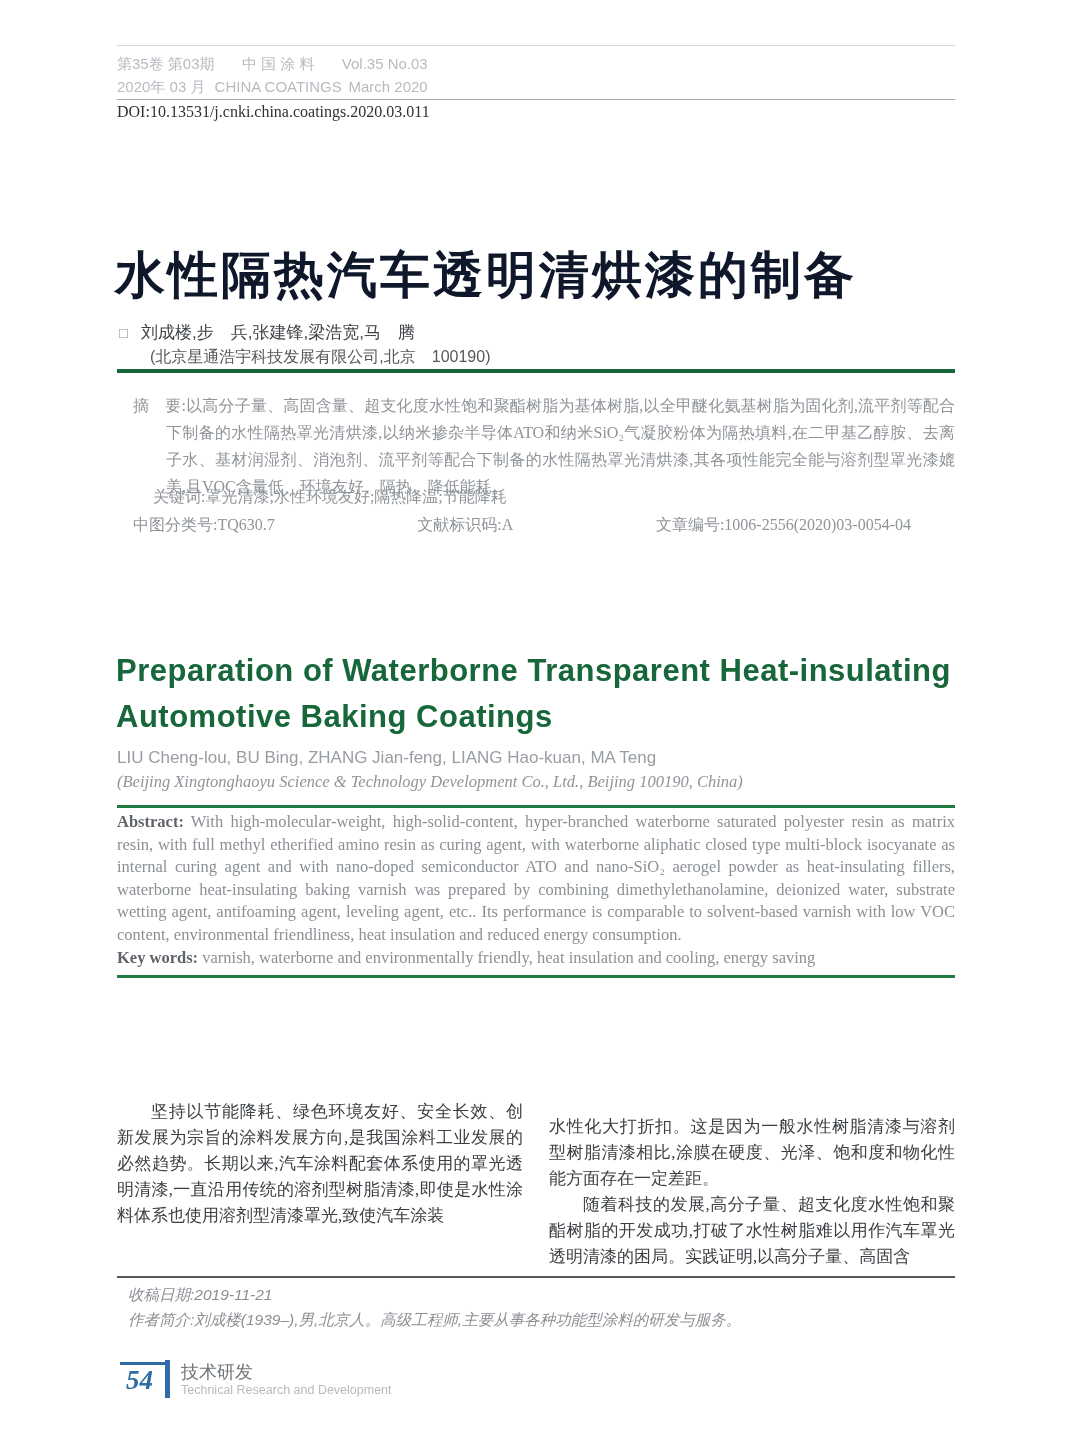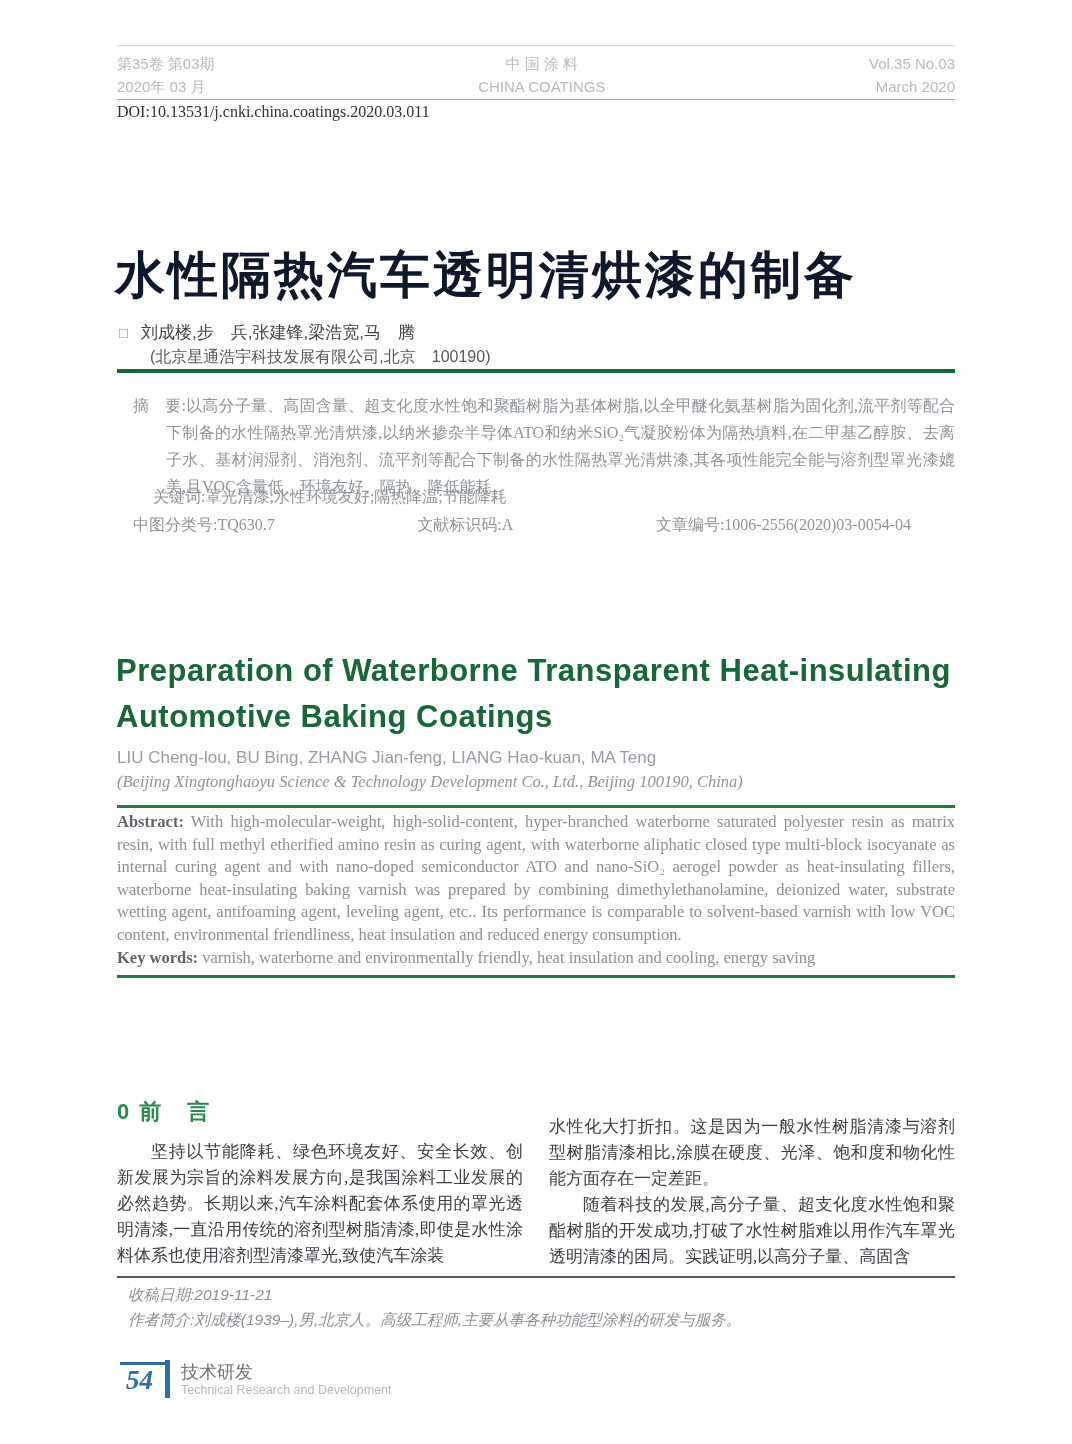--- a/index.html
+++ b/index.html
@@ -6,21 +6,21 @@
   .page {
     position:relative; width:1072px; height:1444px; margin:0 auto;
     background:#ffffff; overflow:hidden;
     font-family:"Liberation Sans", sans-serif;
     -webkit-font-smoothing:antialiased;
   }
   .abs { position:absolute; }
 
   
   .hdr-top-rule { left:117px; right:117px; top:45px; height:1px; background:#d4d7da; }
-  .header-grid { left:117px; right:117px; top:52px; display:flex; justify-content:space-between;
+  .header-grid { left:117px; right:117px; top:52px; display:flex; justify-content:flex-start;
                  color:#b7bbc1; font-size:15px; line-height:23px; }
   .header-col.center { text-align:center; }
   .header-col.right  { text-align:right; }
   .hdr-bottom-rule { left:117px; right:117px; top:99px; height:1px; background:#aaadb1; }
   .doi { left:117px; top:103px; font-family:"Liberation Serif",serif; font-size:16px; color:#2e3134; }
 
   
   .title-cn { left:115px; top:242px; font-size:50px; font-weight:bold; color:#0f172a; letter-spacing:3px; white-space:nowrap; }
   .authors-row { left:119px; top:321px; font-size:17px; color:#3f4347; }
   .authors-row .marker { color:#8e959b; font-size:15px; margin-right:13px; }
@@ -127,21 +127,20 @@
       <span class="label">Abstract:</span><span> With high-molecular-weight, high-solid-content, hyper-branched waterborne saturated polyester resin as matrix resin, with full methyl etherified amino resin as curing agent, with waterborne aliphatic closed type multi-block isocyanate as internal curing agent and with nano-doped semiconductor ATO and nano-SiO₂ aerogel powder as heat-insulating fillers, waterborne heat-insulating baking varnish was prepared by combining dimethylethanolamine, deionized water, substrate wetting agent, antifoaming agent, leveling agent, etc.. Its performance is comparable to solvent-based varnish with low VOC content, environmental friendliness, heat insulation and reduced energy consumption.</span>
     </p>
     <p>
       <span class="label">Key words:</span><span> varnish, waterborne and environmentally friendly, heat insulation and cooling, energy saving</span>
     </p>
   </div>
   <div class="abs rule-green-thin rule-en-bottom"></div>
 
   <div class="abs body-cols">
     <div class="col left">
-      <h3 class="sec-heading">0 前　言</h3>
       <p class="indent">坚持以节能降耗、绿色环境友好、安全长效、创新发展为宗旨的涂料发展方向,是我国涂料工业发展的必然趋势。长期以来,汽车涂料配套体系使用的罩光透明清漆,一直沿用传统的溶剂型树脂清漆,即使是水性涂料体系也使用溶剂型清漆罩光,致使汽车涂装</p>
     </div>
     <div class="col right">
       <p>水性化大打折扣。这是因为一般水性树脂清漆与溶剂型树脂清漆相比,涂膜在硬度、光泽、饱和度和物化性能方面存在一定差距。</p>
       <p class="indent">随着科技的发展,高分子量、超支化度水性饱和聚酯树脂的开发成功,打破了水性树脂难以用作汽车罩光透明清漆的困局。实践证明,以高分子量、高固含</p>
     </div>
   </div>
 
   <div class="abs foot-rule"></div>
   <div class="abs footnote">

